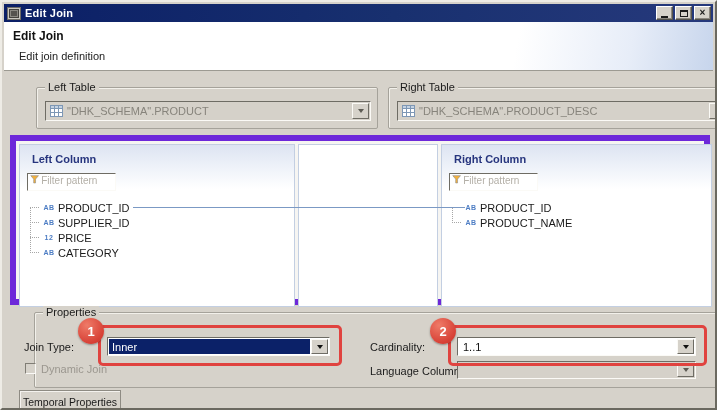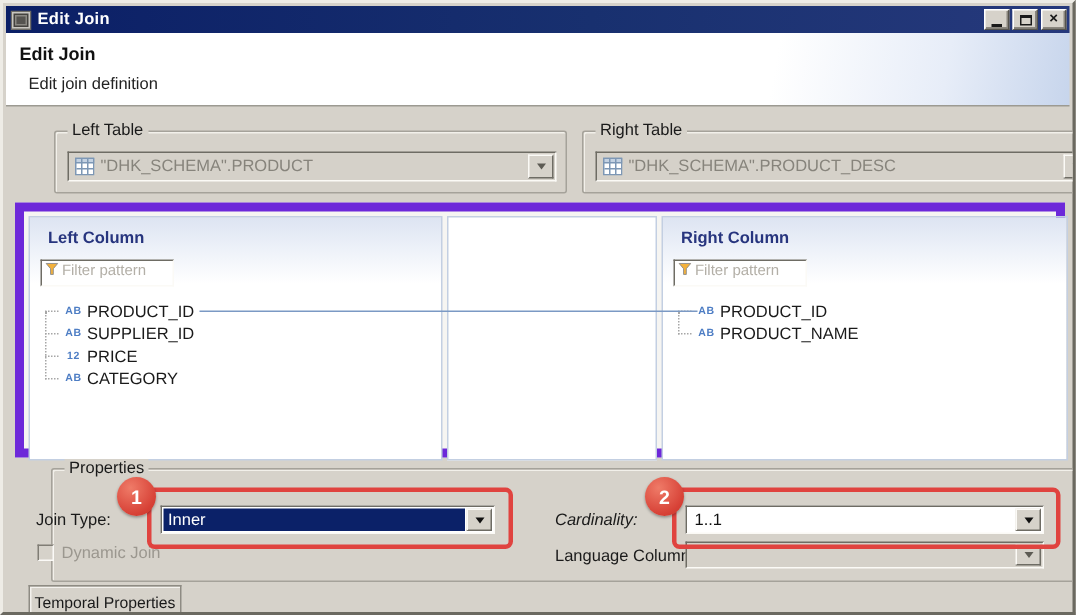--- a/index.html
+++ b/index.html
@@ -267,21 +267,21 @@
       <div class="dd-btn">
           <span class="dd-arrow"></span>
         </div>
     </div>
     <div class="red-rect" style="left:88px; top:15px; width:238px; height:35px;"></div>
     <div class="badge" style="left:68px; top:8px;">1</div>
 
     <div class="checkbox" style="left:15px; top:53px;"></div>
     <span class="plabel dim" style="left:31px; top:53px;">Dynamic Join</span>
 
-    <span class="plabel" style="left:360px; top:31px;font-style:italic;">Cardinality:</span>
+    <span class="plabel" style="left:360px; top:31px;">Cardinality:</span>
     <div class="combo" style="left:447px; top:27px; width:239px; height:19px;">
       <div class="combo-inner">
           <span class="combo-text">1..1</span>
         </div>
       <div class="dd-btn">
           <span class="dd-arrow"></span>
         </div>
     </div>
     <div class="red-rect" style="left:438px; top:15px; width:253px; height:35px;"></div>
     <div class="badge" style="left:420px; top:8px;">2</div>

